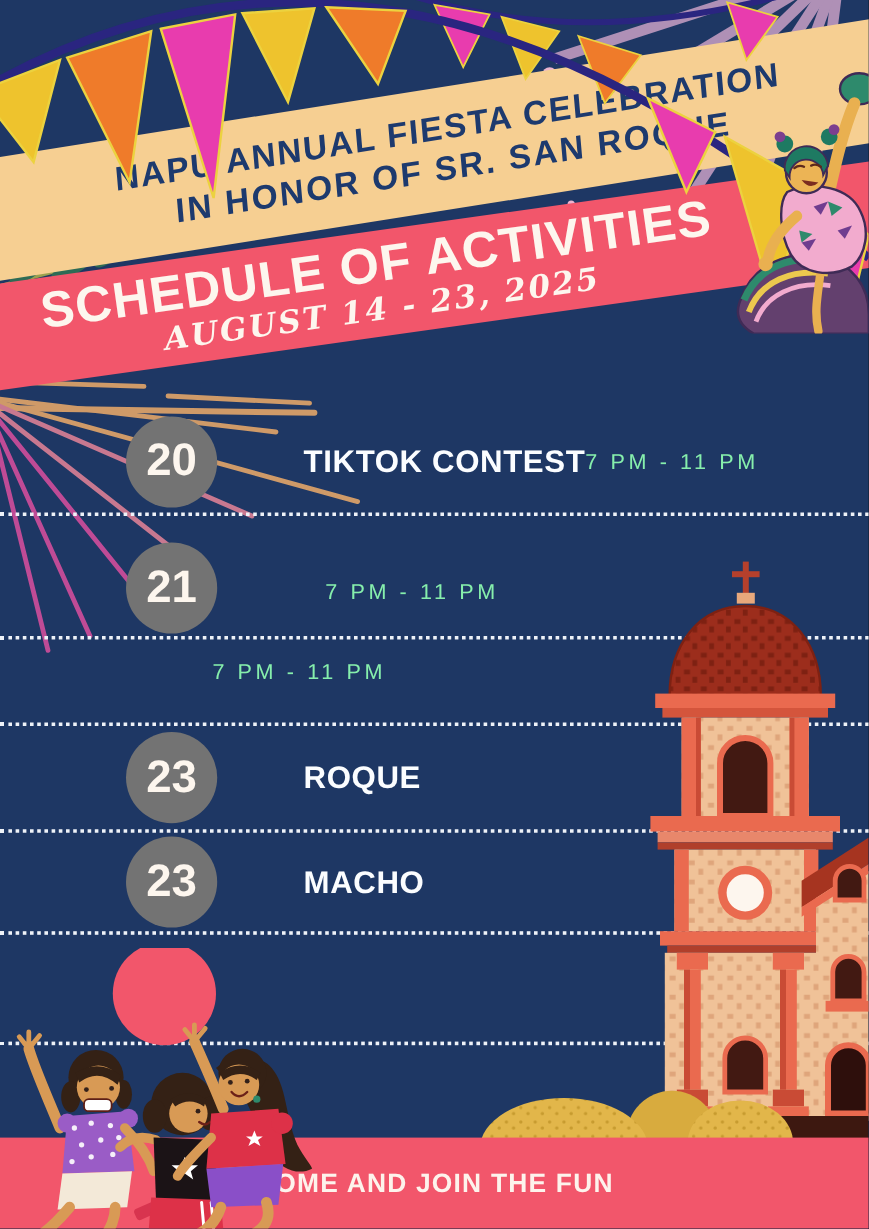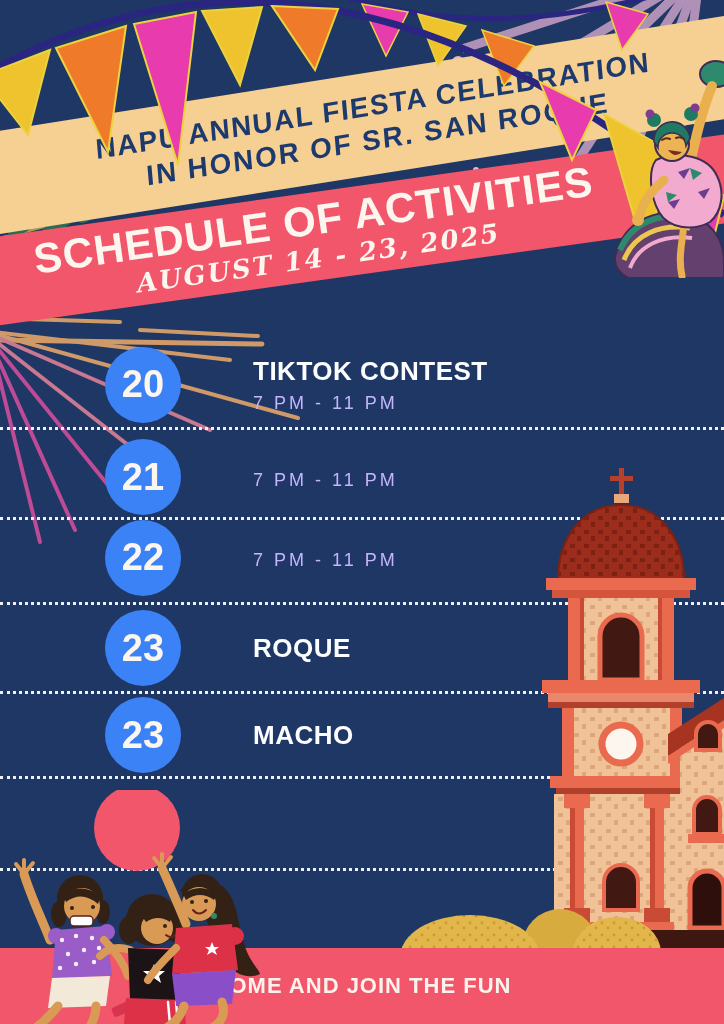--- a/index.html
+++ b/index.html
@@ -20,26 +20,26 @@
   #band-tan{top:72px;height:102px;background:#f6cf92;transform:rotate(-9deg);}
   #band-tan .l1{color:#1d3a6e;font-weight:bold;font-size:28px;letter-spacing:1.5px;transform:skewX(-4deg);}
   #band-tan .l2{color:#1d3a6e;font-weight:bold;font-size:28px;letter-spacing:2px;transform:skewX(-4deg);margin-top:2px;}
   #band-red{top:184px;height:88px;background:#f2566b;transform:rotate(-8deg);padding-right:120px;box-sizing:border-box;}
   #band-red .title{color:#fdf6ee;font-weight:bold;font-size:42px;letter-spacing:1px;line-height:1;}
   #band-red .dates{color:#fdf6ee;font-family:"DejaVu Serif",serif;font-style:italic;font-weight:bold;
                    font-size:26px;letter-spacing:2px;margin-top:2px;}
   
   .row{position:absolute;left:0;width:724px;z-index:2;display:flex;align-items:center;
        padding-left:105px;box-sizing:border-box;border-bottom:3px dotted #eef2f8;}
-  .day{flex:none;width:76px;height:76px;border-radius:50%;background:#3b82f6;
+  .day{flex:none;width:76px;height:76px;border-radius:50%;background:#737373;
        display:flex;align-items:center;justify-content:center;
        color:#fdf6ee;font-weight:bold;font-size:38px;}
-  .evt{margin-left:72px;display:flex;flex-direction:column;justify-content:center;}
+  .evt{margin-left:72px;display:flex;flex-direction:row;justify-content:center;}
   .evt .t{color:#fbfdff;font-weight:bold;font-size:26px;letter-spacing:0.5px;}
-  .evt .h{color:#c4b5fd;font-size:18px;letter-spacing:3px;margin-top:6px;}
+  .evt .h{color:#86efac;font-size:18px;letter-spacing:3px;margin-top:6px;}
   .evt .h:empty{display:none;}
   
   #bunting{position:absolute;top:0;left:0;z-index:5;pointer-events:none;}
   #dancer{position:absolute;top:52px;left:598px;z-index:6;pointer-events:none;}
   #church{position:absolute;top:458px;left:540px;z-index:3;pointer-events:none;}
   #mounds{position:absolute;top:895px;left:395px;z-index:3;pointer-events:none;}
   #kids{position:absolute;top:790px;left:0;z-index:6;pointer-events:none;}
   
   #footer-band{position:absolute;left:0;top:948px;width:724px;height:76px;background:#f2566b;z-index:4;
                display:flex;align-items:center;justify-content:center;}
@@ -110,28 +110,27 @@
     <div class="dates">AUGUST 14 - 23, 2025</div>
   </div>
 
   <div class="row" style="top:342px;height:88px;">
     <div class="day">20</div>
     <div class="evt">
         <div class="t">TIKTOK CONTEST</div>
       <div class="h">7 PM - 11 PM</div>
       </div>
   </div>
-  <div class="row" style="top:437px;height:83px;">
+  <div class="row" style="top:450px;height:83px;gap:18px;">
     <div class="day">21</div>
     <div class="evt">
       <div class="h">7 PM - 11 PM</div>
       </div>
   </div>
   <div class="row" style="top:513px;height:92px;">
-    <div class="day">22</div>
     <div class="evt">
       <div class="h">7 PM - 11 PM</div>
       </div>
   </div>
   <div class="row" style="top:605px;height:89px;">
     <div class="day">23</div>
     <div class="evt">
         <div class="t">ROQUE</div>
       </div>
   </div>

